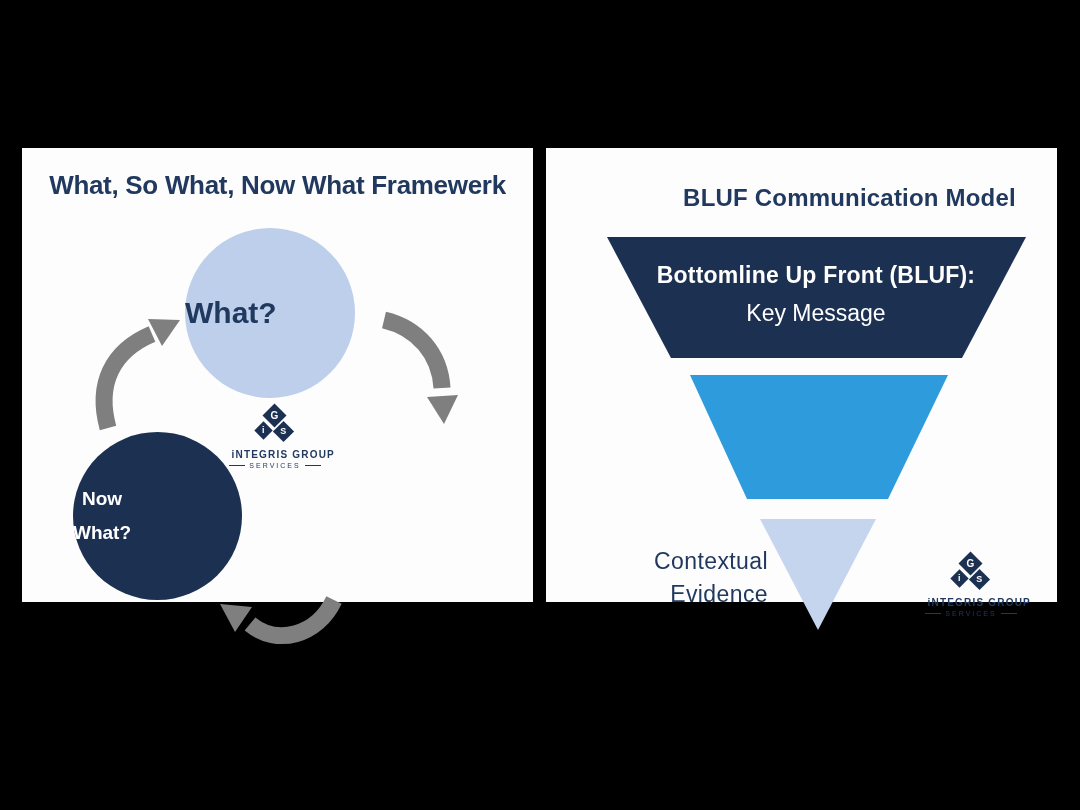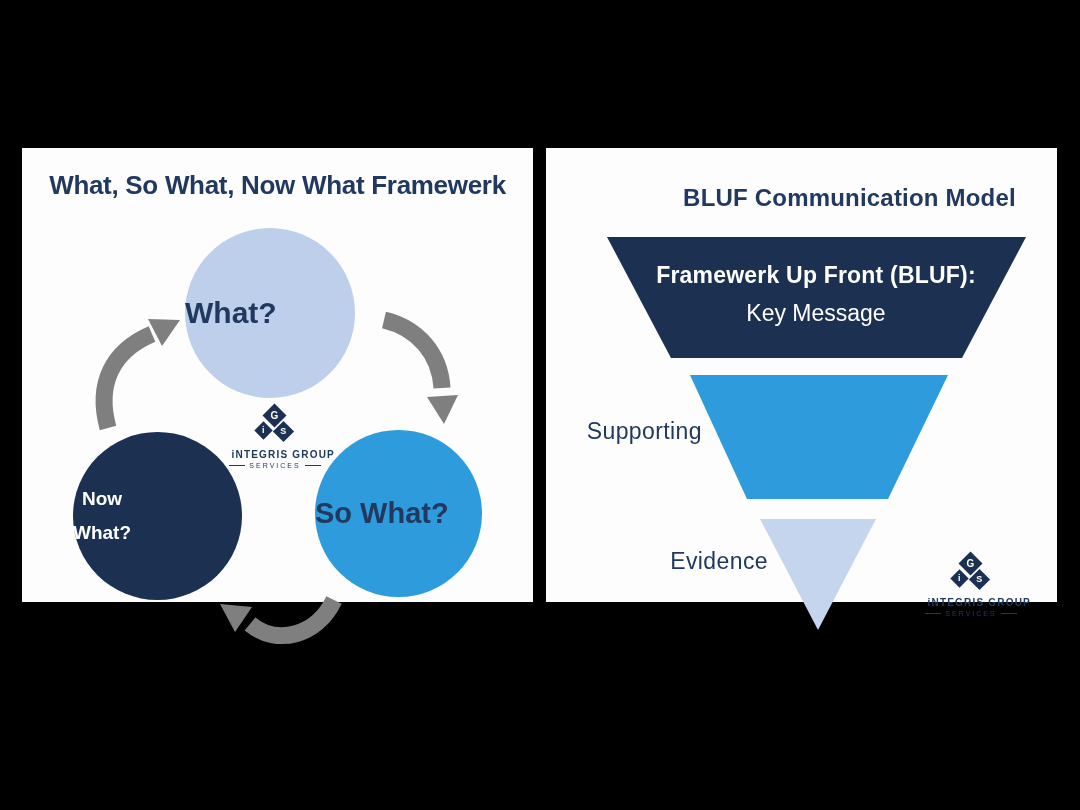--- a/index.html
+++ b/index.html
@@ -109,23 +109,20 @@
     <span>What?</span>
   </div>
 
   <div class="circle circle-now-what">
     <span>
       <span>Now</span><br>
       <span>What?</span>
     </span>
   </div>
 
-  <div class="circle circle-so-what">
-    <span>So What?</span>
-  </div>
 
   <div class="logo logo-left">
     <div class="diamond-cluster">
       <div class="diamond diamond-g">
           <span>G</span>
         </div>
       <div class="diamond diamond-i">
           <span>i</span>
         </div>
       <div class="diamond diamond-s">
@@ -142,29 +139,29 @@
 <div class="card card-right">
   <div class="panel-title">BLUF Communication Model</div>
 
   <svg class="funnel-svg" viewBox="0 0 511 514">
     <polygon class="fill-navy" points="61,89 480,89 416,210 125,210"></polygon>
     <polygon class="fill-blue" points="144,227 402,227 342,351 201,351"></polygon>
     <polygon class="fill-light" points="214,371 330,371 272,482"></polygon>
   </svg>
 
   <div class="funnel-top-text">
-    <div class="l1">Framewerk Up Front (BLUF):</div>
+    <div class="l1">Bottomline Up Front (BLUF):</div>
     <div class="l2">Key Message</div>
   </div>
 
   <div class="side-label label-supporting">
-    <div>Supporting</div>
   </div>
 
   <div class="side-label label-contextual">
+    <div>Contextual</div>
     <div>Evidence</div>
   </div>
 
   <div class="logo logo-right">
     <div class="diamond-cluster">
       <div class="diamond diamond-g">
           <span>G</span>
         </div>
       <div class="diamond diamond-i">
           <span>i</span>

